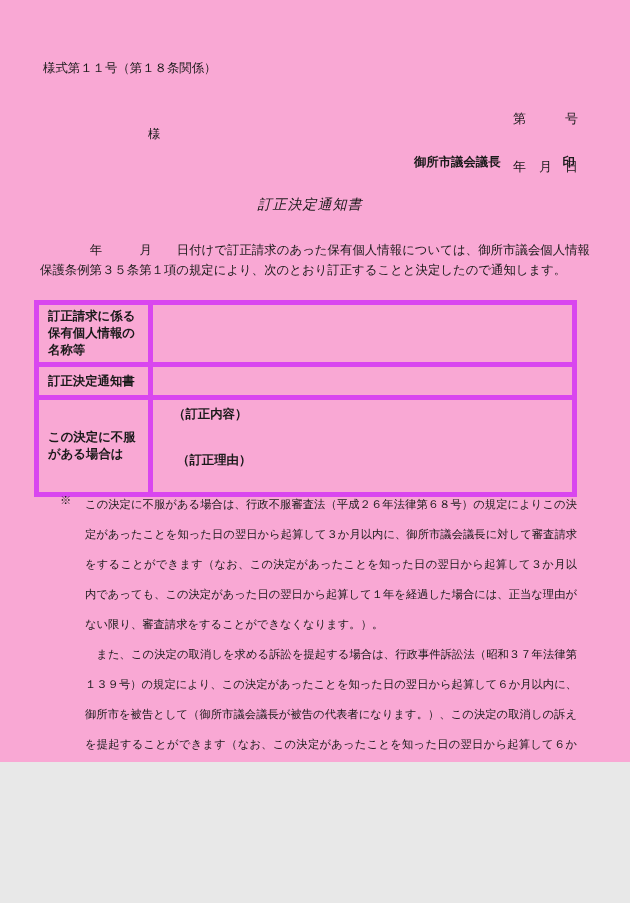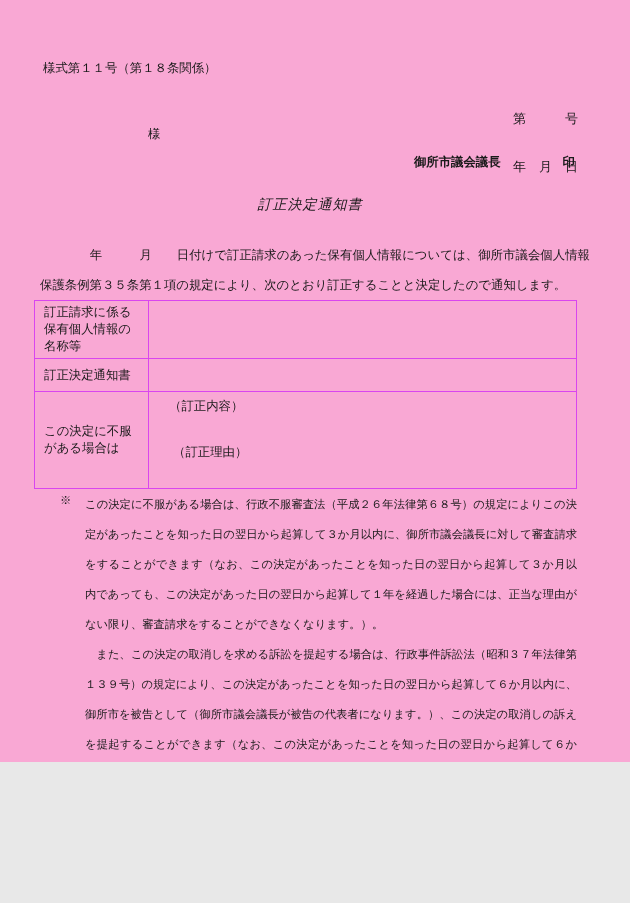--- a/index.html
+++ b/index.html
@@ -61,37 +61,38 @@
     letter-spacing: 1px;
     font-style: italic;
   }
   .body-par {
     position: absolute;
     left: 40px;
     top: 240px;
     width: 550px;
     margin: 0;
     font-size: 12.4px;
-    line-height: 30px;
+    line-height: 20px;
     text-align: justify;
   }
   table.decision {
     position: absolute;
     left: 34px;
     top: 300px;
     width: 543px;
     border-collapse: collapse;
     table-layout: fixed;
     font-size: 12.4px;
   }
   table.decision td {
-    border: 1px solid #d946ef;
+    border: 5px solid #d946ef;
     vertical-align: top;
     padding: 3px 6px 3px 9px;
     line-height: 17px;
+    font-weight: bold;
   }
   table.decision col.c1 { width: 114px; }
   tr.r1 { height: 51px; }
   tr.r2 { height: 33px; }
   tr.r3 { height: 97px; }
   tr.r2 td, tr.r3 td.lbl { vertical-align: middle; }
   td.content-cell { position: relative; padding: 0; }
   .content-top {
     position: absolute;
     left: 20px;

